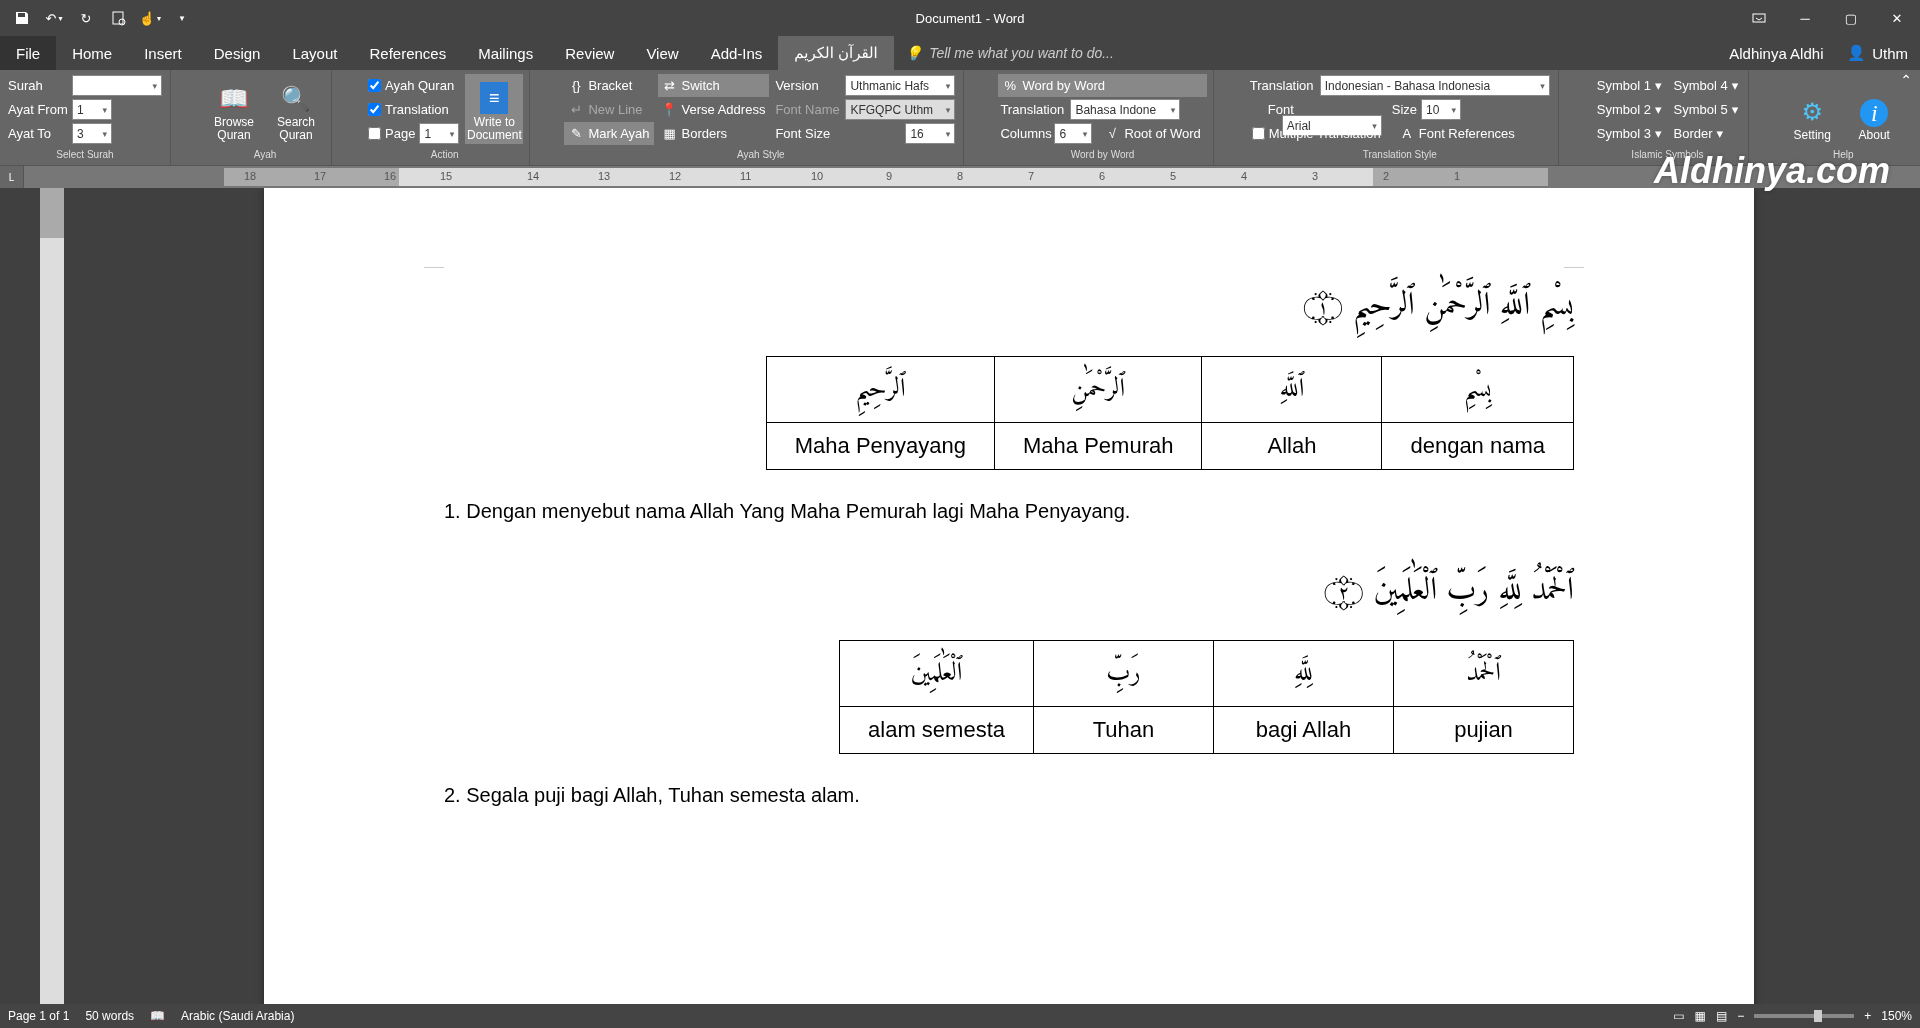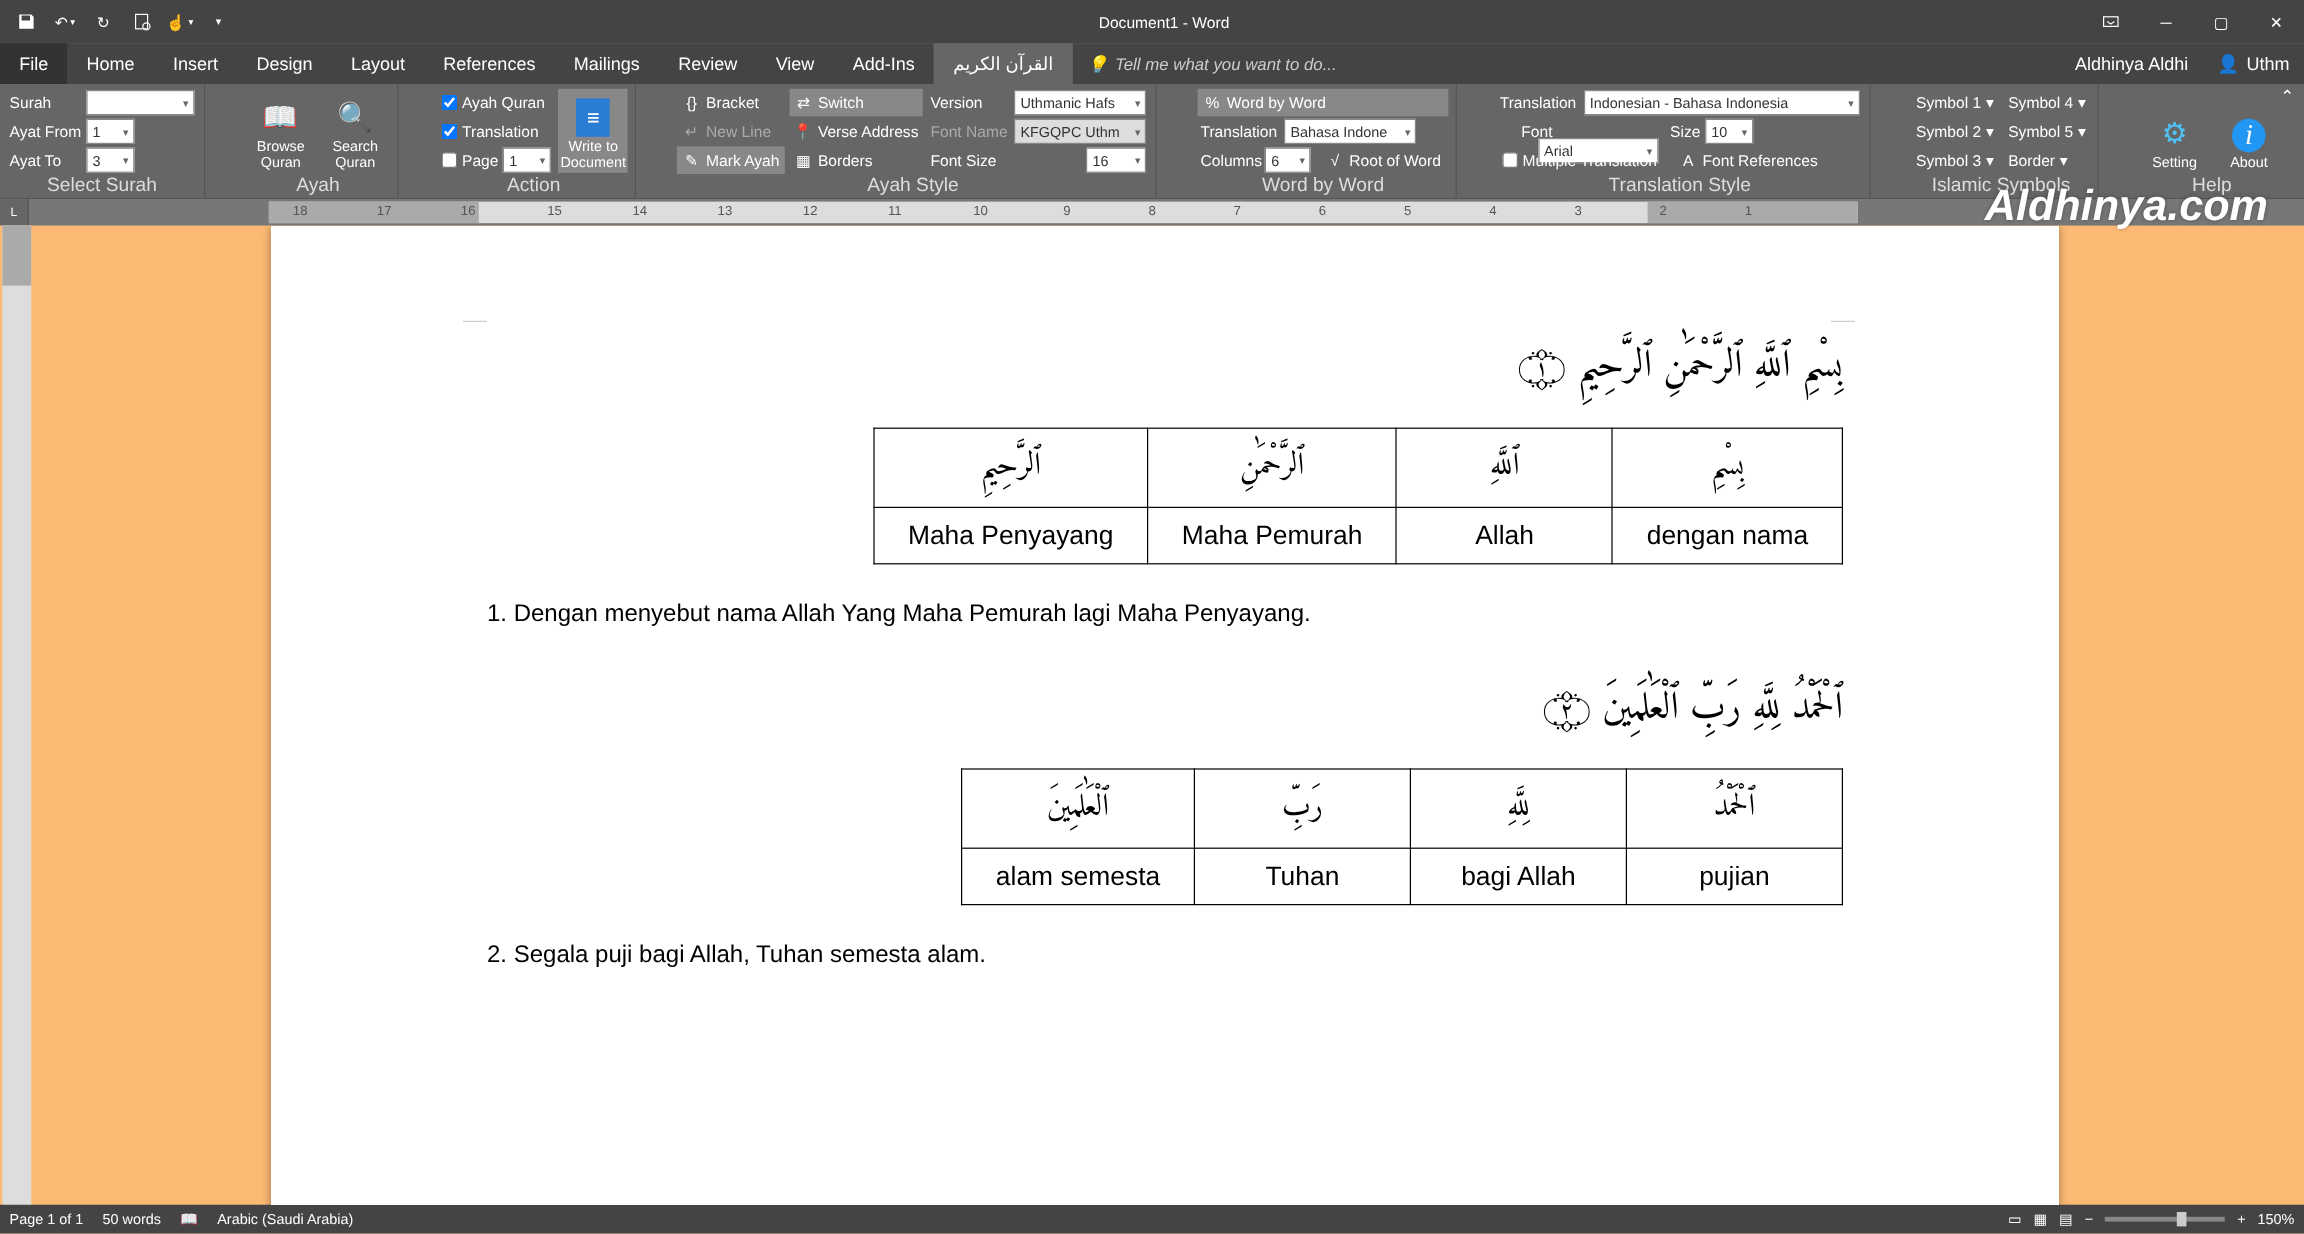--- a/index.html
+++ b/index.html
@@ -12,40 +12,40 @@
 .titlebar .winbtns .btn { width:46px; height:36px; display:flex; align-items:center; justify-content:center; cursor:pointer; }
 .tabbar { background:#444; height:34px; display:flex; align-items:stretch; color:#fff; font-size:15px; }
 .tabbar .tab { padding:0 16px; display:flex; align-items:center; cursor:pointer; }
 .tabbar .tab.file { background:#333; }
 .tabbar .tab.active { background:#666; }
 .tabbar .tellme { flex:1; display:flex; align-items:center; color:#ccc; padding-left:12px; gap:6px; font-style:italic; font-size:14px;}
 .tabbar .user { padding:0 12px; display:flex; align-items:center; gap:6px;}
 .ribbon { background:#666; height:96px; display:flex; color:#fff; font-size:13px; border-bottom:1px solid #555;gap:28px;}
 .group { border-right:1px solid #555; padding:4px 6px 2px; display:flex; flex-direction:column; }
 .group .body { flex:1; display:flex; align-items:flex-start; gap:4px;}
-.group .label { text-align:center; font-size:16px; color:#ddd; height:16px; line-height:16px;}
+.group .label { text-align:center; font-size:10px; color:#ddd; height:16px; line-height:16px;}
 .bigbtn { display:flex; flex-direction:column; align-items:center; justify-content:flex-end; width:58px; height:70px; cursor:pointer; font-size:12px; line-height:13px; text-align:center; padding:2px;}
 .bigbtn .icon { width:32px; height:32px; margin-bottom:2px; display:flex; align-items:center; justify-content:center; font-size:24px;}
 .smlrow { display:flex; align-items:center; height:23px; gap:4px; padding:0 2px;}
 .smlrow input[type=checkbox]{ width:13px; height:13px;}
 .smlrow .txt { font-size:13px;}
 .combo { background:#fff; color:#333; height:21px; font-size:12px; padding:0 4px; display:flex; align-items:center; justify-content:space-between; border:1px solid #888;}
 .combo .arrow{ font-size:9px; color:#666;}
 .dimmed { color:#aaa;}
 .highlighted { background:#888;}
 .ribbtn { display:flex; align-items:center; gap:4px; height:23px; padding:0 4px; cursor:pointer;}
 .iconbox { width:16px; height:16px; display:inline-flex; align-items:center; justify-content:center;}
 .vcol { display:flex; flex-direction:column; gap:1px;}
 .ruler-area { background:#777; height:22px; position:relative; display:flex;}
 .ruler-corner { width:24px; background:#666; border-right:1px solid #555;}
 .ruler-h { flex:1; background:#ddd; margin:2px 372px 2px 200px; height:18px; position:relative; color:#555; font-size:10px; overflow:hidden;}
 .ruler-h .grayzone-l { position:absolute; left:0; top:0; height:100%; background:#aaa; width:175px;}
 .ruler-h .grayzone-r { position:absolute; right:0; top:0; height:100%; background:#aaa; width:175px;}
 .ruler-h .num { position:absolute; top:2px; font-size:11px;}
-.workspace { position:absolute; top:188px; left:0; right:0; bottom:24px; background:#fdba74; display:flex;}
+.workspace { position:absolute; top:188px; left:0; right:0; bottom:24px; background:#404040; display:flex;padding-left:38px;}
 .ruler-v { width:24px; background:#ddd; margin:0 0 0 2px; position:relative; color:#555; font-size:10px;}
 .ruler-v .grayzone-t { position:absolute; top:0; left:0; width:100%; height:50px; background:#aaa;}
 .docarea { flex:1; overflow:auto; padding:0 0 40px 200px; position:relative;}
 .page { background:#fff; width:1490px; min-height:900px; box-shadow:0 0 8px rgba(0,0,0,.4); position:relative; padding:60px 180px 60px 180px;}
 .page .cropmark { position:absolute; width:20px; height:40px; border:1px solid #ccc; border-top:none; border-right:none;}
 .page .cropmark.tl { top:40px; left:160px; border-left:none; border-bottom:1px solid #ccc; border-top:none;}
 .page .cropmark.tr { top:40px; right:170px; border-right:none; border-bottom:1px solid #ccc; border-top:none; border-left:none;}
 .arabic-line { text-align:right; font-size:32px; font-family:'Traditional Arabic','Amiri',serif; direction:rtl; margin:30px 0 20px; line-height:1.8;}
 .wtable { border-collapse:collapse; margin-left:auto; margin-right:0; margin-bottom:30px;}
 .wtable td { border:1.5px solid #000; padding:10px 28px; text-align:center; font-size:22px; font-family:Arial; min-width:180px;}
@@ -347,21 +347,21 @@
 </div>
 
 <div class="ruler-area">
   <div class="ruler-corner" style="color:#fff;display:flex;align-items:center;justify-content:center;font-size:10px;">L</div>
   <div class="ruler-h">
     <div class="grayzone-l"></div>
       <div class="grayzone-r"></div>
     <span class="num" style="left:20px;">18</span>
       <span class="num" style="left:90px;">17</span>
       <span class="num" style="left:160px;">16</span>
-      <span class="num" style="left:232px;">15</span>
+      <span class="num" style="left:216px;">15</span>
       <span class="num" style="left:303px;">14</span>
       <span class="num" style="left:374px;">13</span>
       <span class="num" style="left:445px;">12</span>
       <span class="num" style="left:516px;">11</span>
       <span class="num" style="left:587px;">10</span>
       <span class="num" style="left:662px;">9</span>
       <span class="num" style="left:733px;">8</span>
       <span class="num" style="left:804px;">7</span>
       <span class="num" style="left:875px;">6</span>
       <span class="num" style="left:946px;">5</span>

